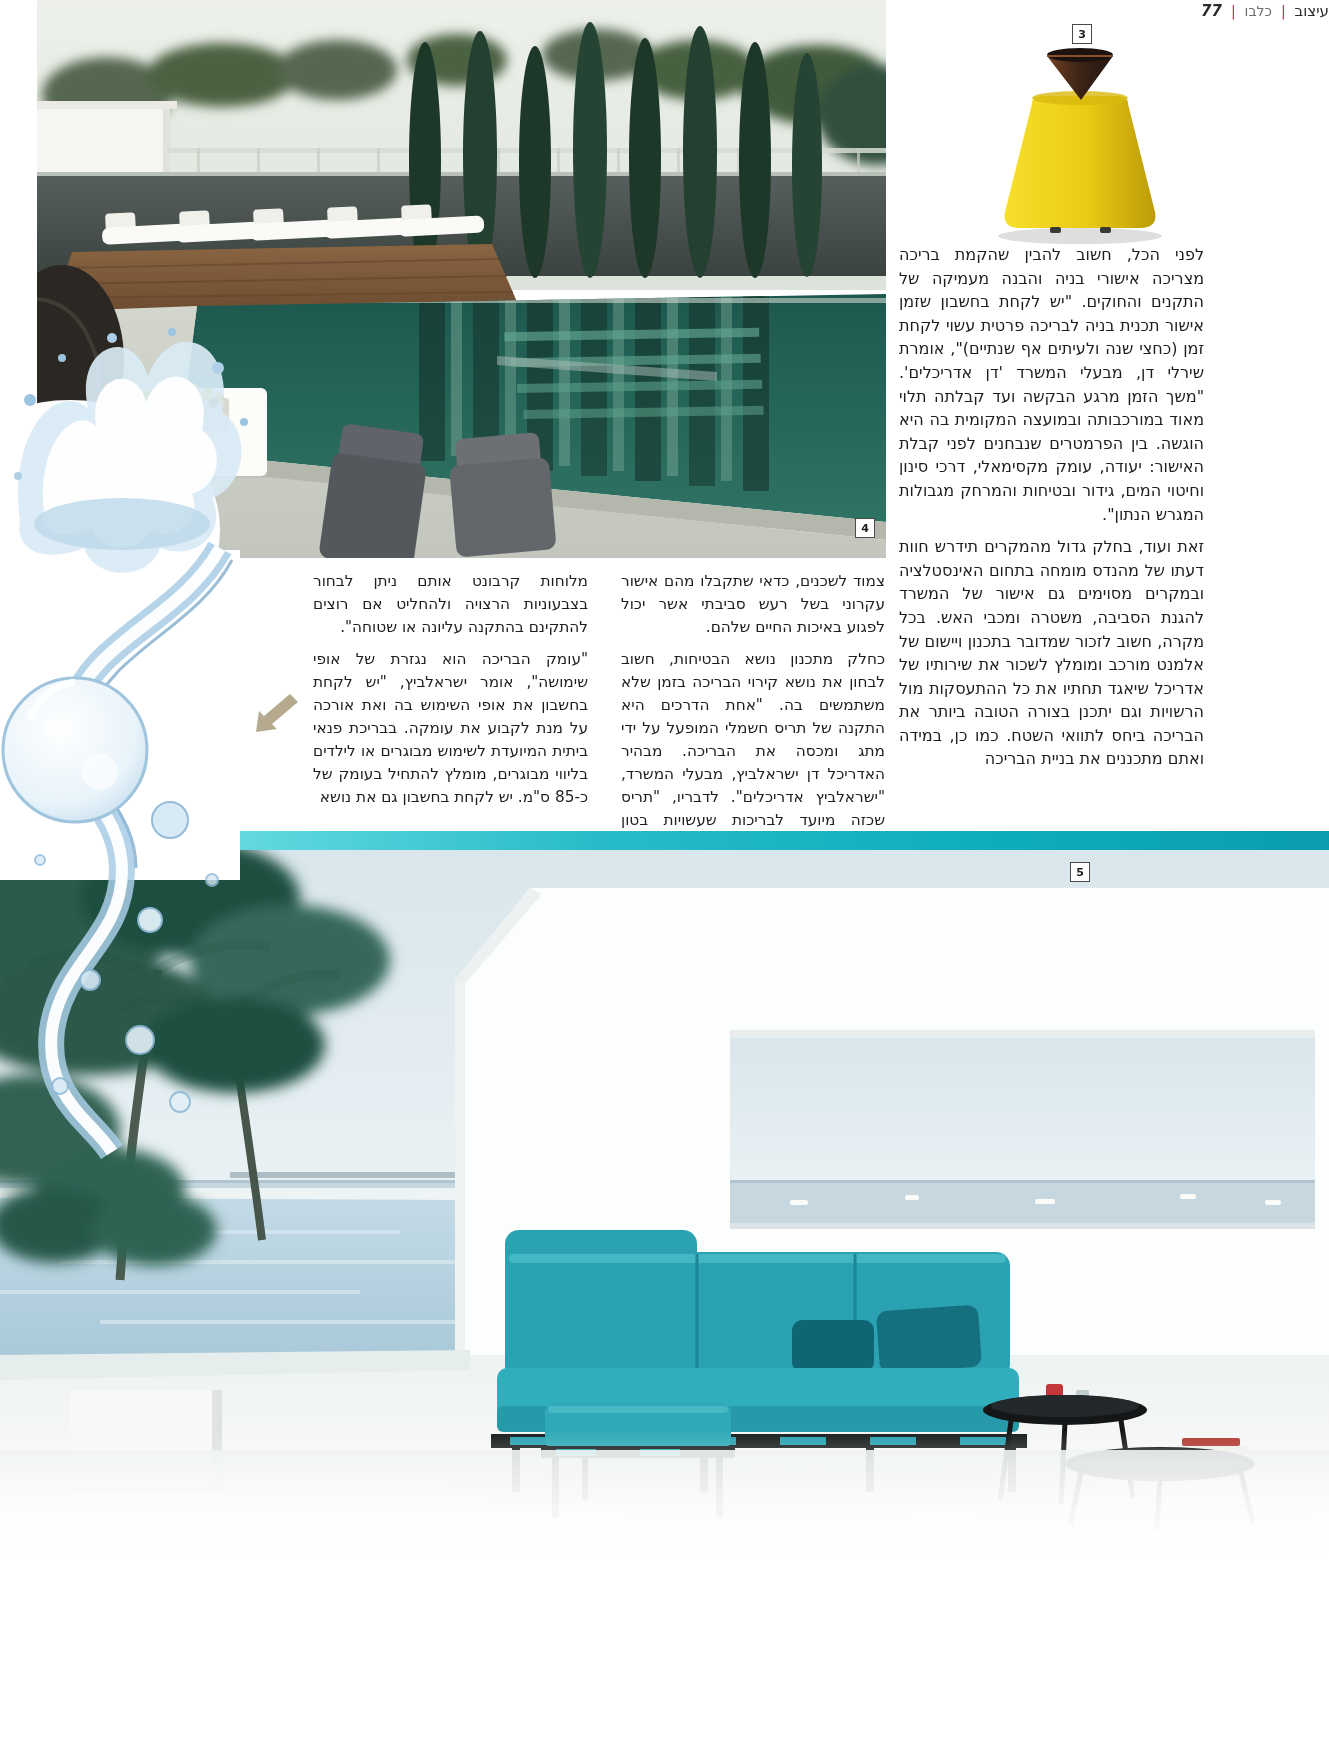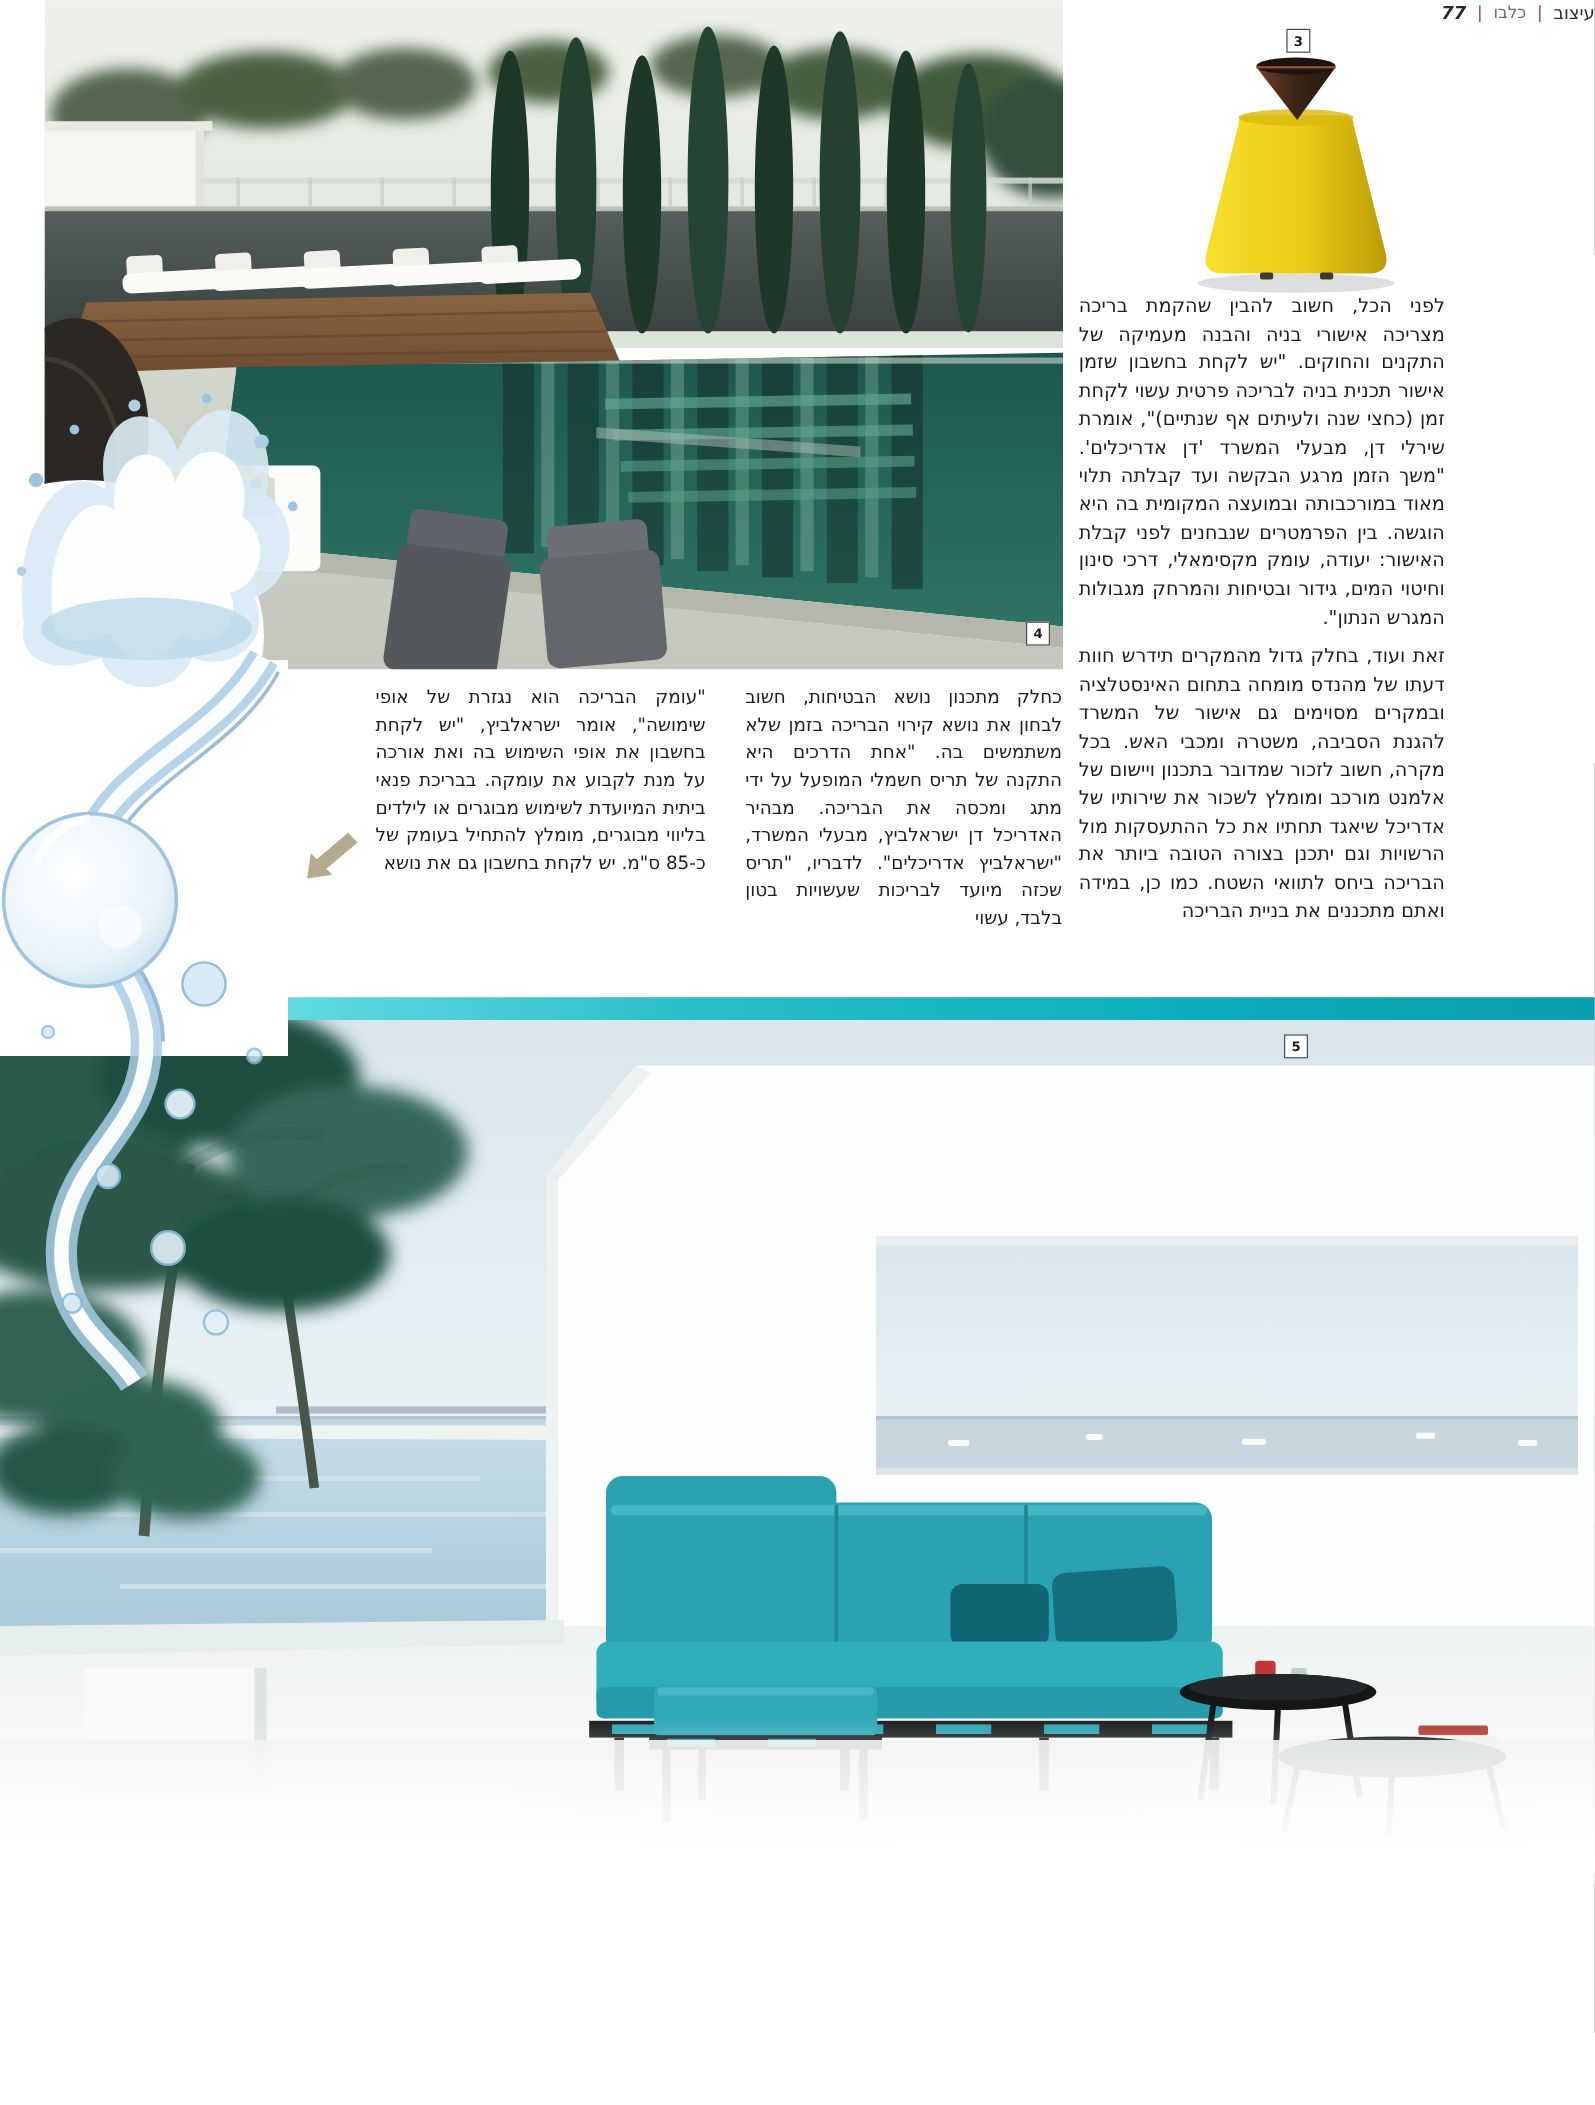--- a/index.html
+++ b/index.html
@@ -238,24 +238,26 @@
   <div class="badge" style="left:1072px;top:24px;">
     <span>3</span>
   </div>
 
   <div id="col-main" class="col">
     <p>לפני הכל, חשוב להבין שהקמת בריכה מצריכה אישורי בניה והבנה מעמיקה של התקנים והחוקים. "יש לקחת בחשבון שזמן אישור תכנית בניה לבריכה פרטית עשוי לקחת זמן (כחצי שנה ולעיתים אף שנתיים)", אומרת שירלי דן, מבעלי המשרד 'דן אדריכלים'. "משך הזמן מרגע הבקשה ועד קבלתה תלוי מאוד במורכבותה ובמועצה המקומית בה היא הוגשה. בין הפרמטרים שנבחנים לפני קבלת האישור: יעודה, עומק מקסימאלי, דרכי סינון וחיטוי המים, גידור ובטיחות והמרחק מגבולות המגרש הנתון".</p>
     <p>זאת ועוד, בחלק גדול מהמקרים תידרש חוות דעתו של מהנדס מומחה בתחום האינסטלציה ובמקרים מסוימים גם אישור של המשרד להגנת הסביבה, משטרה ומכבי האש. בכל מקרה, חשוב לזכור שמדובר בתכנון ויישום של אלמנט מורכב ומומלץ לשכור את שירותיו של אדריכל שיאגד תחתיו את כל ההתעסקות מול הרשויות וגם יתכנן בצורה הטובה ביותר את הבריכה ביחס לתוואי השטח. כמו כן, במידה ואתם מתכננים את בניית הבריכה</p>
   </div>
 
   <div id="col-mid-right" class="col">
+    <p>צמוד לשכנים, כדאי שתקבלו מהם אישור עקרוני בשל רעש סביבתי אשר יכול לפגוע באיכות החיים שלהם.</p>
     <p>כחלק מתכנון נושא הבטיחות, חשוב לבחון את נושא קירוי הבריכה בזמן שלא משתמשים בה. "אחת הדרכים היא התקנה של תריס חשמלי המופעל על ידי מתג ומכסה את הבריכה. מבהיר האדריכל דן ישראלביץ, מבעלי המשרד, "ישראלביץ אדריכלים". לדבריו, "תריס שכזה מיועד לבריכות שעשויות בטון בלבד, עשוי</p>
   </div>
 
   <div id="col-mid-left" class="col">
+    <p>מלוחות קרבונט אותם ניתן לבחור בצבעוניות הרצויה ולהחליט אם רוצים להתקינם בהתקנה עליונה או שטוחה".</p>
     <p>"עומק הבריכה הוא נגזרת של אופי שימושה", אומר ישראלביץ, "יש לקחת בחשבון את אופי השימוש בה ואת אורכה על מנת לקבוע את עומקה. בבריכת פנאי ביתית המיועדת לשימוש מבוגרים או לילדים בליווי מבוגרים, מומלץ להתחיל בעומק של כ-85 ס"מ. יש לקחת בחשבון גם את נושא</p>
   </div>
 
   <div id="arrow" class="abs">
     <svg width="52" height="46" viewBox="0 0 52 46">
       <polygon points="40,0 48,8 22,30 27,35 6,38 9,17 14,22" fill="#b5a98e"></polygon>
     </svg>
   </div>
 
   <div id="splash" class="abs">

